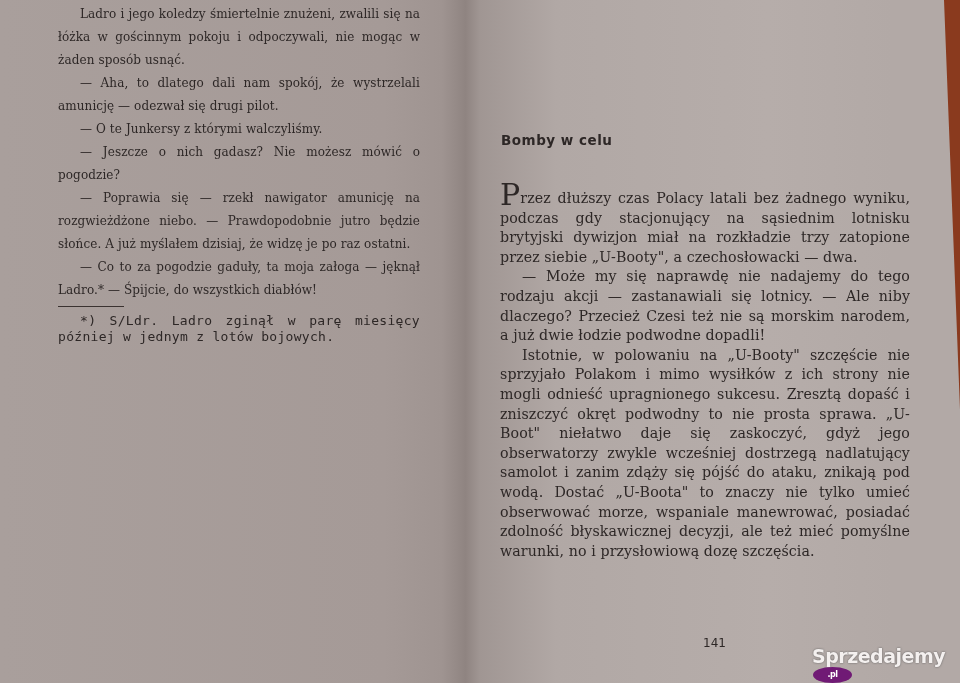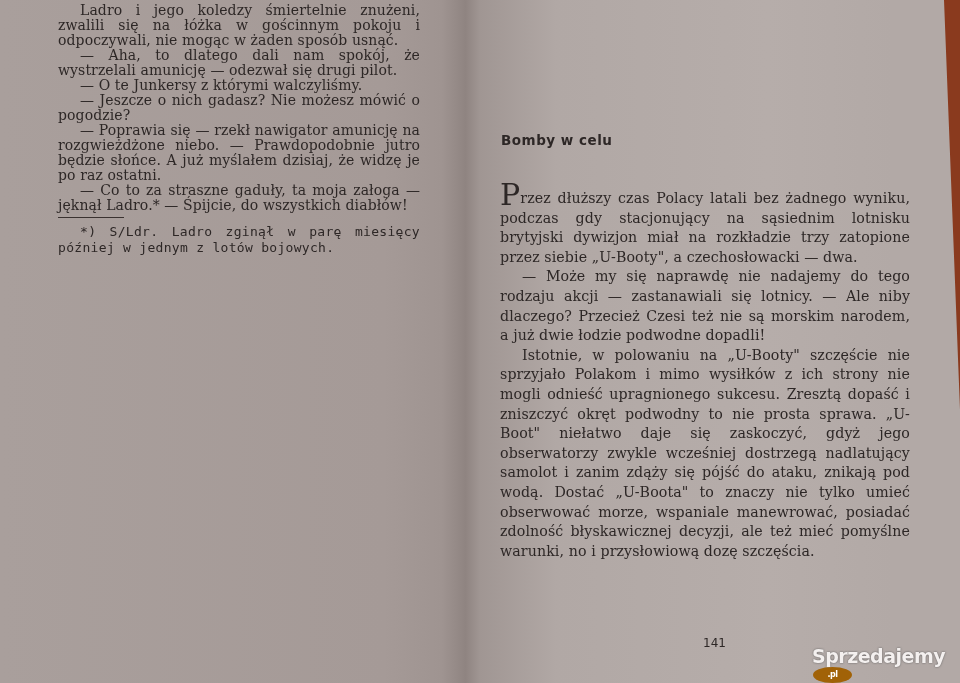--- a/index.html
+++ b/index.html
@@ -16,21 +16,21 @@
       background: #8a3a1e;
       clip-path: polygon(60% 0, 100% 0, 100% 100%, 100% 100%, 100% 100%, 100% 60%);
     }
     .page {
       position: absolute; top: 0;
       font-family: "DejaVu Serif", serif; color: #2d2726;
     }
     .page-left { left: 58px; width: 362px; top: 3px; }
     .page-right { left: 500px; width: 410px; top: 0; }
     .p {
-      font-size: 14px; line-height: 15px; margin: 0; text-align: justify;
+      font-size: 12px; line-height: 23px; margin: 0; text-align: justify;
       text-align-last: left; letter-spacing: 0.1px;
     }
     .indent { text-indent: 22px; }
     .footnote-rule {
       width: 66px; height: 1px; background: #3a3230; margin: 4px 0 6px 0;
     }
     .footnote {
       font-family: "DejaVu Sans Mono", monospace; font-size: 13px; line-height: 16px;
       text-align: justify; margin: 0; letter-spacing: 0.3px;
     }
@@ -49,38 +49,38 @@
       position: absolute; left: 703px; top: 636px;
       font-family: "DejaVu Sans", sans-serif; font-weight: normal; font-size: 12px; color: #2d2726;
     }
     .watermark {
       position: absolute; left: 812px; top: 645px;
       font-family: "DejaVu Sans", sans-serif; font-weight: bold; font-size: 19px;
       color: #f4f0ef; letter-spacing: -0.5px;
       text-shadow: 0 0 2px #555;
     }
     .watermark .tld {
-      display: inline-block; background: #a16207; color: #fff; border-radius: 50%;
+      display: inline-block; background: #701a75; color: #fff; border-radius: 50%;
       font-size: 8px; width: 39px; height: 16px; line-height: 16px; text-align: center;
       vertical-align: 9px; margin-left: 1px; text-shadow: none;
     }
   </style>
 </head>
 <body>
 
 <div class="spread"></div>
 <div class="bg-edge"></div>
 
 <div class="page page-left">
   <p class="p indent">Ladro i jego koledzy śmiertelnie znużeni, zwalili się na łóżka w gościnnym pokoju i odpoczywali, nie mogąc w żaden sposób usnąć.</p>
   <p class="p indent">— Aha, to dlatego dali nam spokój, że wystrzelali amunicję — odezwał się drugi pilot.</p>
   <p class="p indent">— O te Junkersy z którymi walczyliśmy.</p>
   <p class="p indent">— Jeszcze o nich gadasz? Nie możesz mówić o pogodzie?</p>
   <p class="p indent">— Poprawia się — rzekł nawigator amunicję na rozgwieżdżone niebo. — Prawdopodobnie jutro będzie słońce. A już myślałem dzisiaj, że widzę je po raz ostatni.</p>
-  <p class="p indent">— Co to za straszne gaduły, ta moja załoga — jęknął Ladro.* — Śpijcie, do wszystkich diabłów!</p>
+  <p class="p indent">— Co to za pogodzie gaduły, ta moja załoga — jęknął Ladro.* — Śpijcie, do wszystkich diabłów!</p>
   <div class="footnote-rule"></div>
   <p class="footnote indent">*) S/Ldr. Ladro zginął w parę miesięcy później w jednym z lotów bojowych.</p>
 </div>
 
 <div class="page page-right">
   <h2 class="chapter-title">Bomby w celu</h2>
   <div class="body-right">
     <p class="p"><span class="dropcap">P</span><span>rzez dłuższy czas Polacy latali bez żadnego wyniku, podczas gdy stacjonujący na sąsiednim lotnisku brytyjski dywizjon miał na rozkładzie trzy zatopione przez siebie „U-Booty", a czechosłowacki — dwa.</span></p>
     <p class="p indent">— Może my się naprawdę nie nadajemy do tego rodzaju akcji — zastanawiali się lotnicy. — Ale niby dlaczego? Przecież Czesi też nie są morskim narodem, a już dwie łodzie podwodne dopadli!</p>
     <p class="p indent">Istotnie, w polowaniu na „U-Booty" szczęście nie sprzyjało Polakom i mimo wysiłków z ich strony nie mogli odnieść upragnionego sukcesu. Zresztą dopaść i zniszczyć okręt podwodny to nie prosta sprawa. „U-Boot" niełatwo daje się zaskoczyć, gdyż jego obserwatorzy zwykle wcześniej dostrzegą nadlatujący samolot i zanim zdąży się pójść do ataku, znikają pod wodą. Dostać „U-Boota" to znaczy nie tylko umieć obserwować morze, wspaniale manewrować, posiadać zdolność błyskawicznej decyzji, ale też mieć pomyślne warunki, no i przysłowiową dozę szczęścia.</p>

